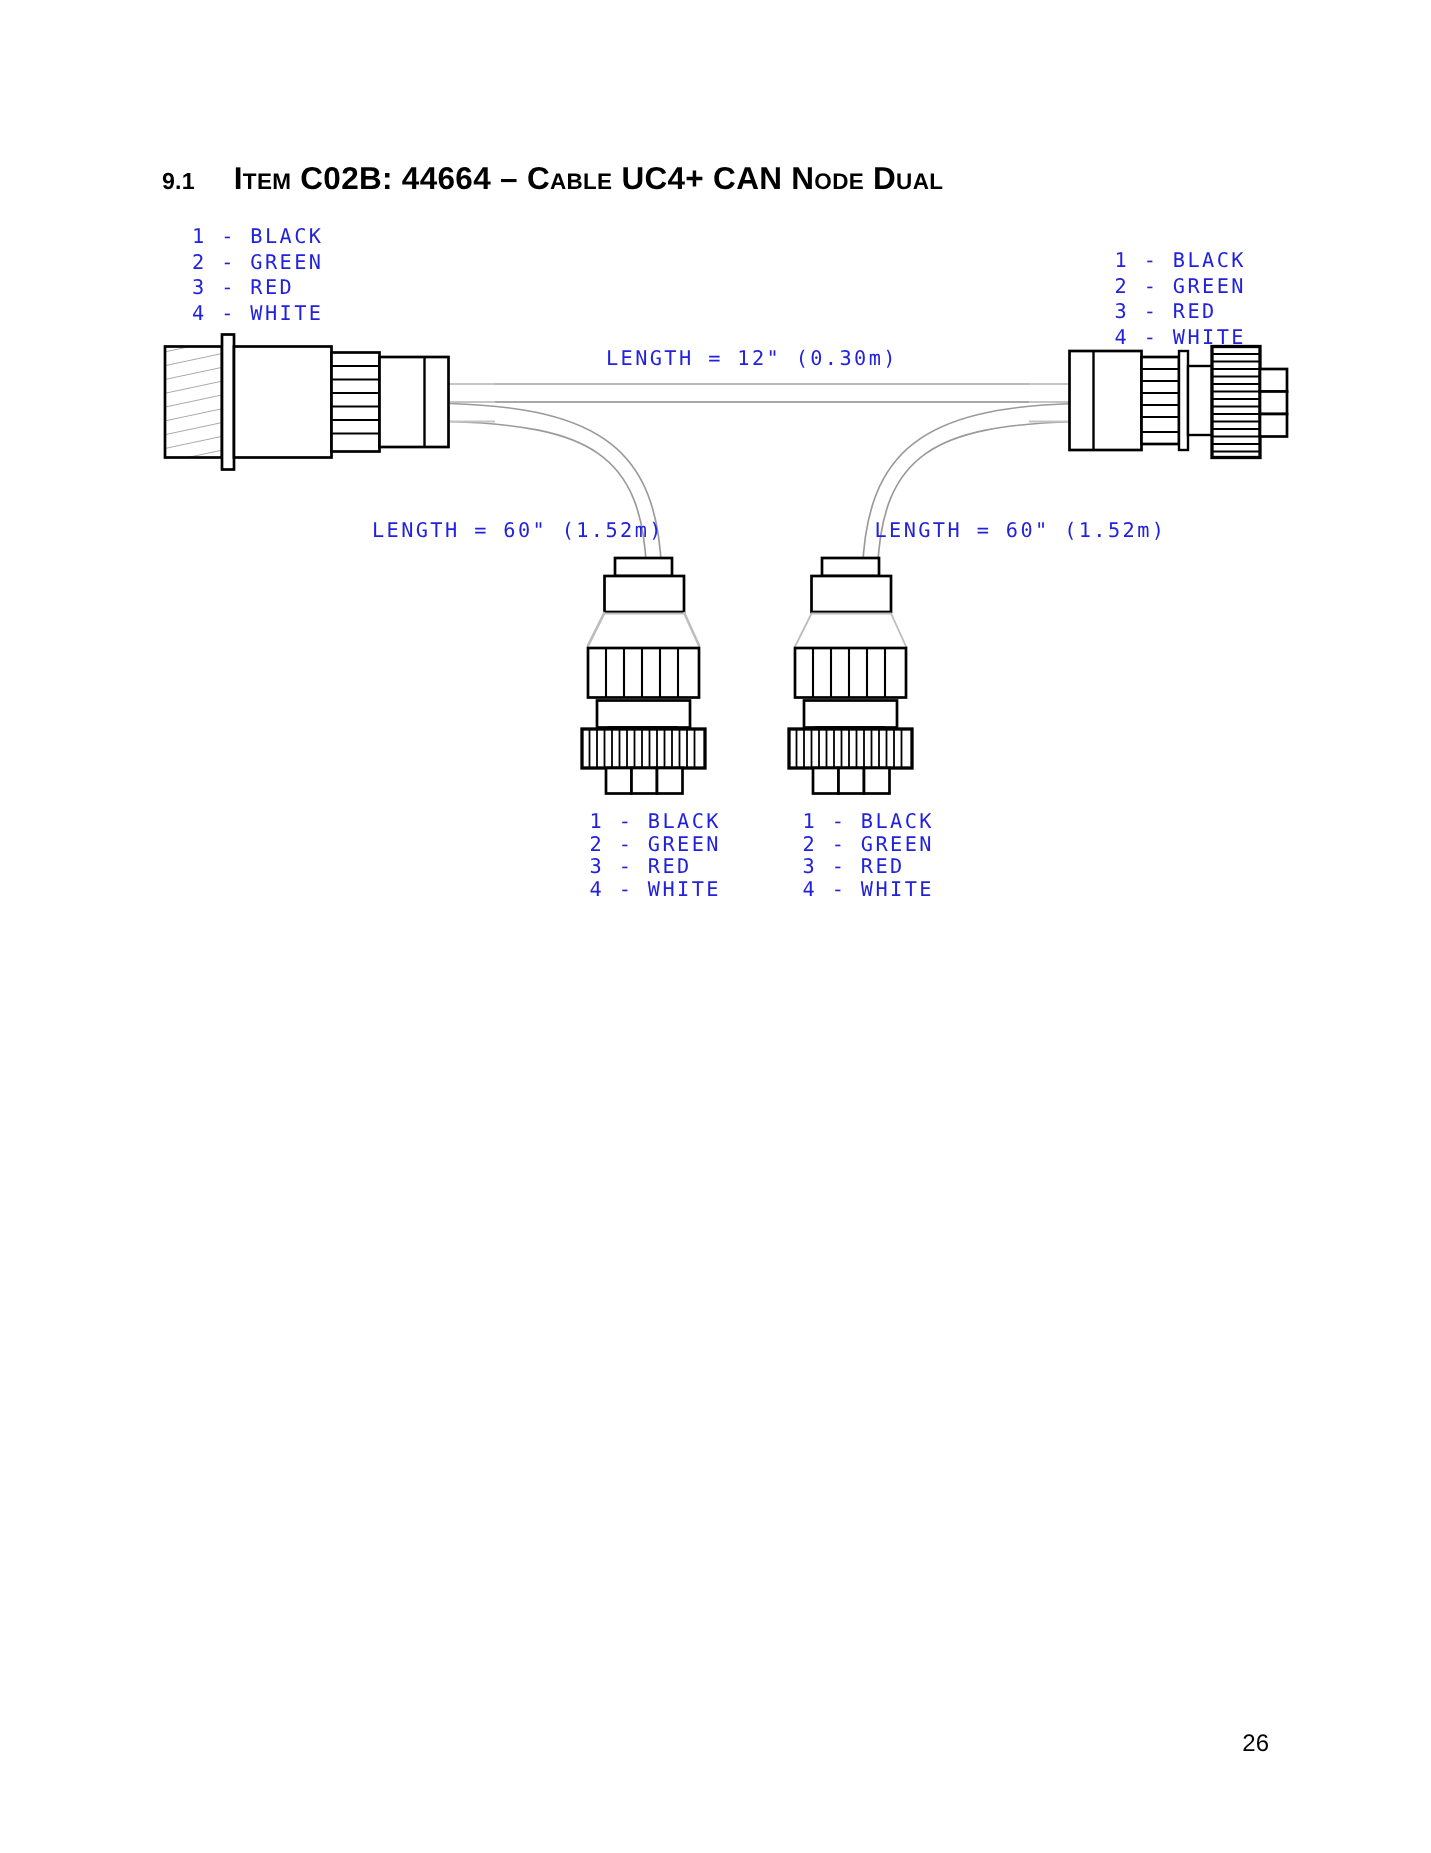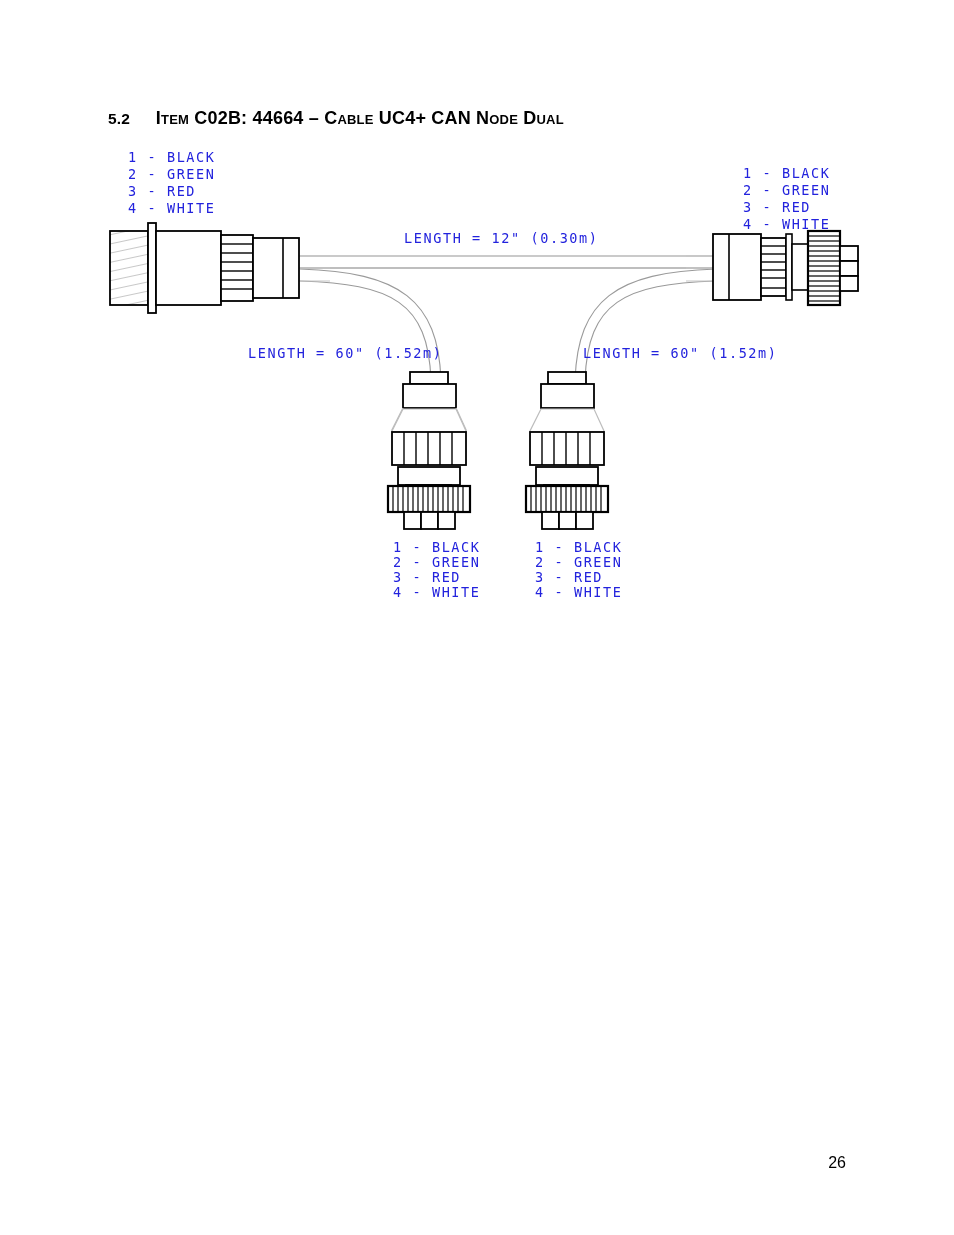--- a/index.html
+++ b/index.html
@@ -29,21 +29,21 @@
     color: #000000;
     white-space: nowrap;
   }
   .heading-num {
     font-size: 15.5px;
     font-weight: bold;
     letter-spacing: 0.1px;
   }
   .heading-title {
     margin-left: 26px;
-    font-size: 18px;
+    font-size: 21px;
     font-weight: bold;
     font-variant: small-caps;
     letter-spacing: 0.2px;
   }
 
   
   .drawing {
     position: absolute;
     left: 0;
     top: 0;
@@ -59,21 +59,21 @@
     font-size: 16px;
     font-weight: normal;
     color: #000000;
     text-align: center;
   }
 </style>
 </head>
 <body>
 
 <div class="heading">
-  <span class="heading-num">5.2</span>
+  <span class="heading-num">9.1</span>
   <span class="heading-title">Item C02B: 44664 – Cable UC4+ CAN Node Dual</span>
 </div>
 
 <svg class="drawing" viewBox="0 0 954 1235" width="954" height="1235" xmlns="http://www.w3.org/2000/svg">
 
   <defs>
 
     <pattern id="hatch" width="9" height="9" patternUnits="userSpaceOnUse" patternTransform="rotate(78)">
       <line x1="0" y1="0" x2="0" y2="9" stroke="#9a9a9a" stroke-width="1.1"></line>
     </pattern>

